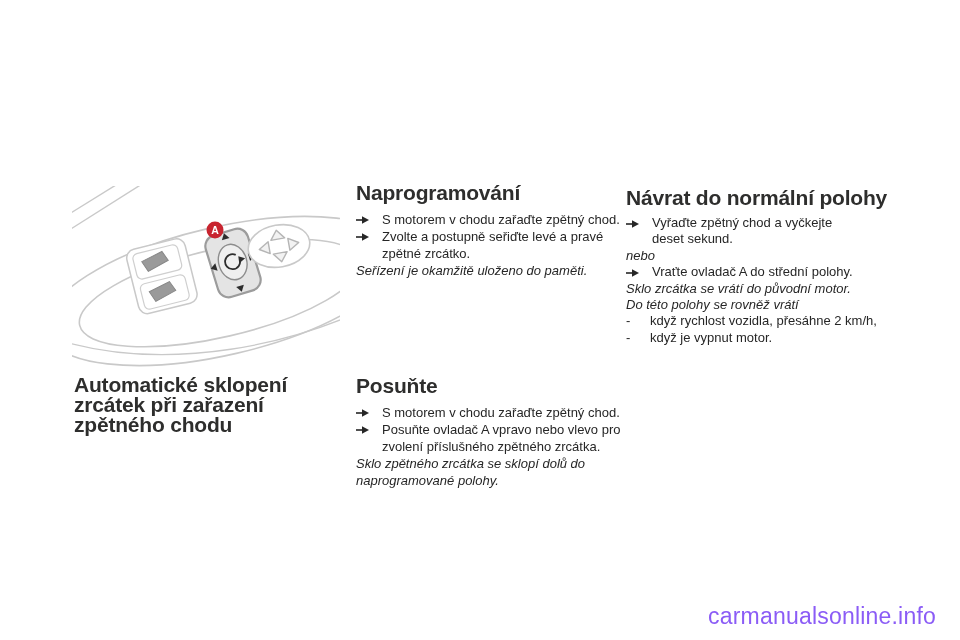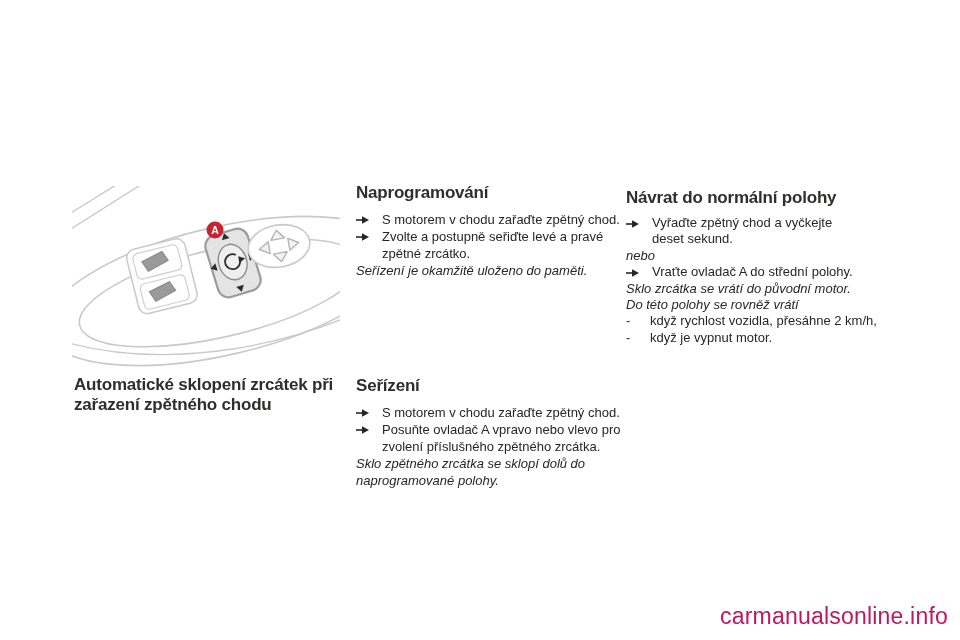--- a/index.html
+++ b/index.html
@@ -19,40 +19,40 @@
   .figure svg{display:block;}
 
   
   .col{position:absolute;color:#262626;font-size:13px;line-height:17px;}
   .col-programming{left:356px;top:183px;width:276px;}
   .col-return{left:626px;top:188px;width:298px;line-height:16.4px;}
   .col-autofold{left:74px;top:375px;width:278px;}
   .col-folding{left:356px;top:376px;width:278px;}
 
   .sec-title{
-    font-size:17px;line-height:20px;font-weight:700;color:#2e2e2d;
+    font-size:21px;line-height:20px;font-weight:700;color:#2e2e2d;
     margin:0 0 8px 0;letter-spacing:-0.2px;
   }
   .col-return .sec-title{margin-bottom:7px;}
   .col-autofold .sec-title{margin-bottom:23px;}
 
   .brow{display:flex;align-items:flex-start;}
   .b-icon{flex:0 0 26px;padding-top:4px;}
   .b-icon svg{display:block;}
   .b-text{flex:1 1 auto;}
   .b-text.narrow{max-width:214px;}
 
   .drow{display:flex;align-items:flex-start;}
   .d-icon{flex:0 0 24px;}
 
   .note{margin:0;font-style:italic;}
 
   .watermark{
-    position:absolute;top:601px;right:12px;
-    font-size:23px;line-height:30px;color:#be185d;
+    position:absolute;top:601px;right:24px;
+    font-size:23px;line-height:30px;color:#8b5cf6;
     letter-spacing:0.2px;
   }
 </style>
 </head>
 <body>
 
 <div class="page">
 
   <div class="figure">
     <svg width="268" height="182" viewBox="0 0 268 182">
@@ -156,21 +156,21 @@
       <span class="d-icon">-</span>
       <span class="b-text">když je vypnut motor.</span>
     </div>
   </div>
 
   <div class="col col-autofold">
     <h2 class="sec-title">Automatické sklopení zrcátek při zařazení zpětného chodu</h2>
   </div>
 
   <div class="col col-folding">
-    <h2 class="sec-title">Seřízení</h2>
+    <h2 class="sec-title">Posuňte</h2>
     <div class="brow">
       <span class="b-icon">
         <svg width="14" height="10" viewBox="0 0 14 10">
             <path d="M0 5 H7" stroke="#262626" stroke-width="1.6"></path>
             <polygon points="6,1.2 13,5 6,8.8" fill="#262626"></polygon>
           </svg>
       </span>
       <span class="b-text">S motorem v chodu zařaďte zpětný chod.</span>
     </div>
     <div class="brow">

